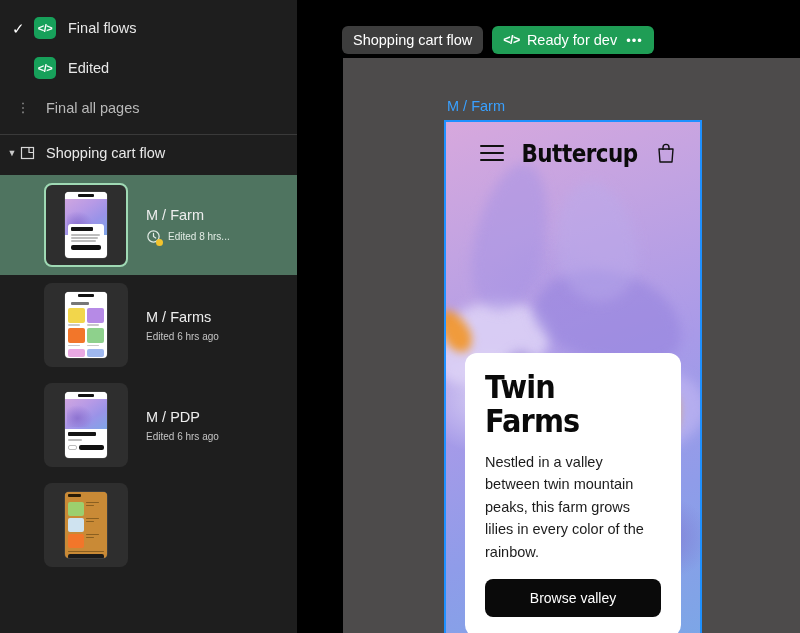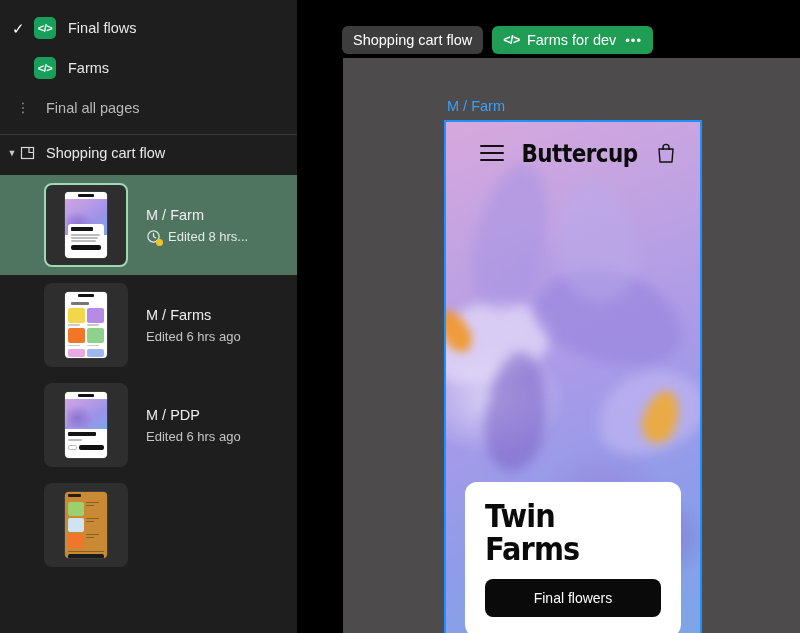--- a/index.html
+++ b/index.html
@@ -73,21 +73,21 @@
   .thumb-item.selected { background:#4f7460; }
   .thumb-box {
     width: 84px; height: 84px; flex:0 0 84px;
     background:#2e2e2e; border-radius: 8px;
     display:flex; align-items:center; justify-content:center;
     overflow:hidden; position:relative;
   }
   .thumb-item.selected .thumb-box { border: 2px solid #9fd9b4; background:#2e2e2e; }
   .thumb-meta { margin-left: 18px; }
   .thumb-name { color:#ededed; font-size:14.5px; margin-bottom: 6px; }
-  .thumb-edited { display:flex; align-items:center; color:#c5c5c5; font-size:13px; }
+  .thumb-edited { display:flex; align-items:center; color:#c5c5c5; font-size:10px; }
   .thumb-item.selected .thumb-edited { color:#e2ece5; }
   .clock-icon { width:15px; height:15px; margin-right:7px; position:relative; flex:0 0 15px; }
   .clock-dot {
     position:absolute; right:-2px; bottom:-2px;
     width:7px; height:7px; border-radius:50%; background:#f3c32c;
   }
 
   
   .mini-phone {
     width: 42px; height: 66px; border-radius: 4px;
@@ -216,21 +216,21 @@
 
     <div class="pages-section">
       <div class="page-row">
         <span class="page-check">✓</span>
         <span class="code-badge">&lt;/&gt;</span>
         <span class="page-label">Final flows</span>
       </div>
       <div class="page-row">
         <span class="page-check"></span>
         <span class="code-badge">&lt;/&gt;</span>
-        <span class="page-label">Farms</span>
+        <span class="page-label">Edited</span>
       </div>
       <div class="showall-row">
         <span class="kebab-v">⋮</span>
         <span class="showall-label">Final all pages</span>
       </div>
     </div>
 
     <div class="divider"></div>
 
 
@@ -385,21 +385,21 @@
   </aside>
 
   <main class="canvas-wrap">
 
     <div class="toolbar">
       <div class="chip chip-flow">
         <span>Shopping cart flow</span>
       </div>
       <div class="chip chip-dev">
         <span class="cd">&lt;/&gt;</span>
-        <span>Farms for dev</span>
+        <span>Ready for dev</span>
         <span class="dots">•••</span>
       </div>
     </div>
 
     <div class="canvas">
 
       <div class="frame-label">M / Farm</div>
 
       <div class="phone">
         <div class="phone-hero">
@@ -423,18 +423,19 @@
           <span class="bag">
             <svg width="20" height="22" viewBox="0 0 20 22" fill="none">
               <path d="M3 7h14l-1 13H4L3 7z" stroke="#111" stroke-width="1.4" stroke-linejoin="round"></path>
               <path d="M7 8V5.4A3 3 0 0 1 13 5.4V8" stroke="#111" stroke-width="1.4"></path>
             </svg>
           </span>
         </div>
 
         <div class="card">
           <h1>Twin Farms</h1>
-          <button class="cta">Final flowers</button>
+          <p>Nestled in a valley between twin mountain peaks, this farm grows lilies in every color of the rainbow.</p>
+          <button class="cta">Browse valley</button>
         </div>
       </div>
     </div>
   </main>
 </div>
 
 </body></html>

